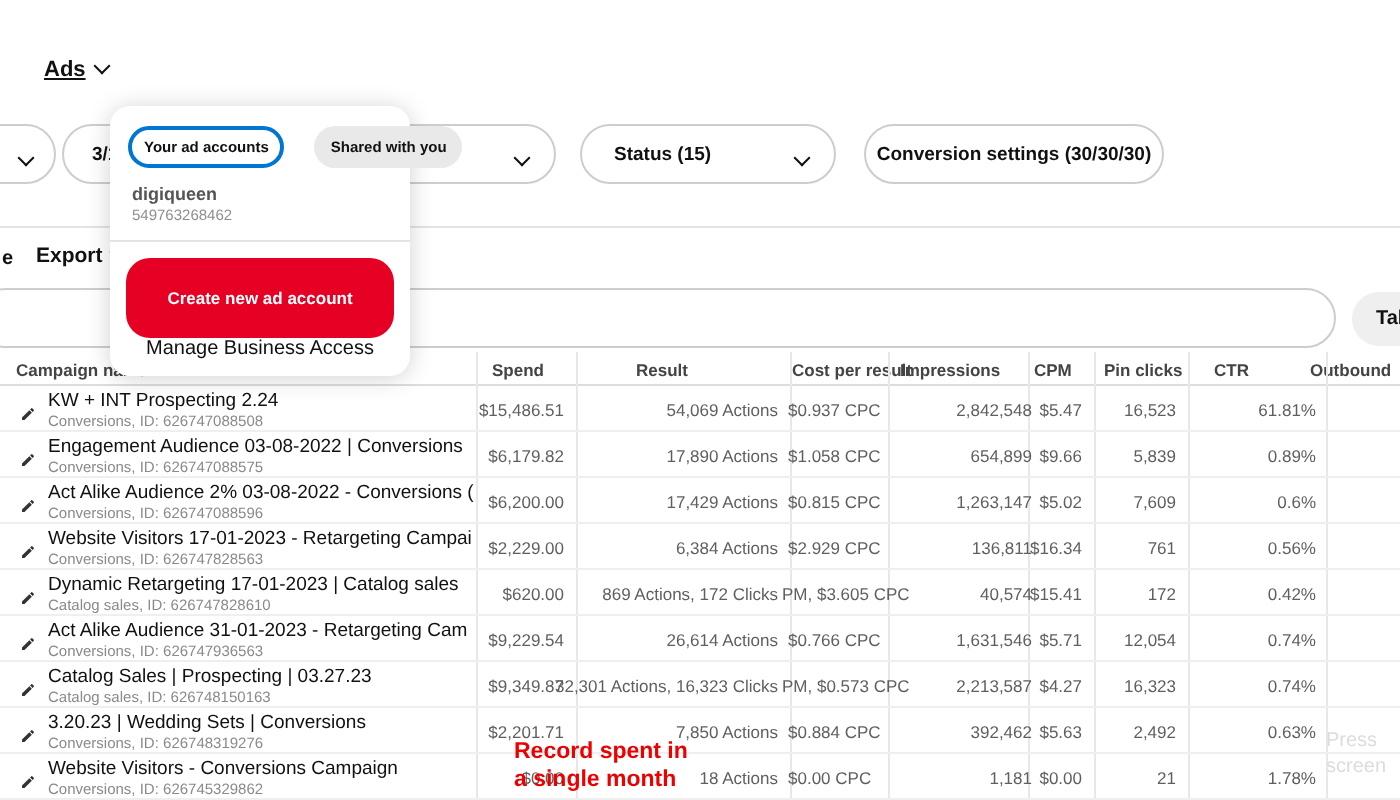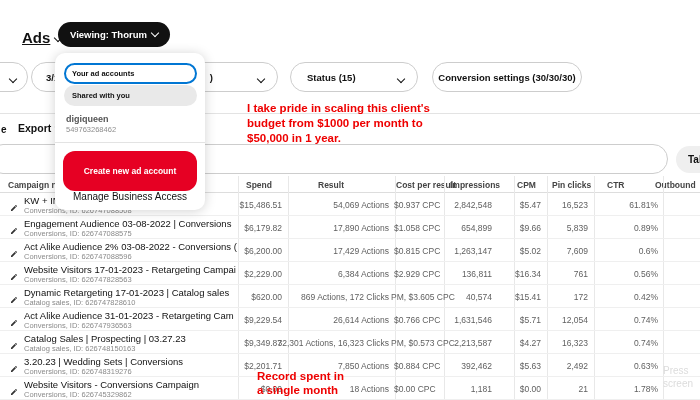--- a/index.html
+++ b/index.html
@@ -2,21 +2,21 @@
 <html><head>
 <meta charset="utf-8">
 <style>
   html,body{margin:0;padding:0;background:#fff;}
   #app{position:relative;width:700px;height:400px;overflow:hidden;background:#fff;
        font-family:"Liberation Sans",sans-serif;color:#111;}
   .chev{display:inline-block;width:5px;height:5px;border-right:1.6px solid currentColor;
         border-bottom:1.6px solid currentColor;transform:rotate(45deg);margin-left:5px;
         position:relative;top:-2px;}
   
-  .ads{position:absolute;left:22px;top:29px;font-size:15px;font-weight:600;cursor:pointer;text-decoration:underline;}
+  .ads{position:absolute;left:22px;top:29px;font-size:11px;font-weight:600;cursor:pointer;text-decoration:underline;}
   .viewing{position:absolute;left:58px;top:22px;height:25px;background:#111;color:#fff;
            border-radius:13px;display:flex;align-items:center;padding:0 12px;
            font-size:9.5px;font-weight:700;cursor:pointer;}
   
   .pill{position:absolute;top:62px;height:30px;border:1px solid #CDCDCD;border-radius:16px;
         background:#fff;display:flex;align-items:center;font-size:9.5px;font-weight:600;
         color:#111;box-sizing:border-box;cursor:pointer;}
   .pill-left{left:-30px;width:58px;}
   .pill-left .chev{position:absolute;right:11px;top:13px;}
   .pill-date{left:31px;width:247px;}
@@ -28,21 +28,21 @@
   .pill-status .chev{position:absolute;right:13px;top:13px;margin:0;}
   .pill-conv{left:432px;width:150px;justify-content:center;}
   
   .divider{position:absolute;left:0;right:0;top:113px;height:1px;background:#E3E3E3;}
   
   .frag-e{position:absolute;left:1px;top:124px;font-size:10px;font-weight:600;color:#111;}
   .export{position:absolute;left:18px;top:122px;font-size:10.5px;font-weight:600;cursor:pointer;}
   
   .dropdown{position:absolute;left:55px;top:53px;width:150px;background:#fff;border-radius:10px;
             box-shadow:0 1px 12px rgba(0,0,0,.18);z-index:20;padding:8px;box-sizing:border-box;}
-  .dd-tabs{display:flex;gap:1px;margin:2px 0 8px 1px;flex-direction:column;}
+  .dd-tabs{display:flex;gap:15px;margin:2px 0 8px 1px;}
   .dd-tab{white-space:nowrap;font-size:7.5px;font-weight:700;border-radius:11px;
           padding:4px 6px;cursor:pointer;}
   .dd-tab.active{border:2px solid #0076D3;background:#fff;}
   .dd-tab.idle{border:2px solid transparent;background:#E9E9E9;}
   .dd-name{margin-left:3px;font-size:9px;font-weight:700;color:#555;cursor:pointer;}
   .dd-id{margin-left:3px;font-size:7.5px;color:#8e8e8e;margin-top:1px;}
   .dd-div{height:1px;background:#E3E3E3;margin:8px -8px 0;}
   .dd-create{margin-top:8px;height:40px;background:#E60023;color:#fff;border-radius:12px;
              display:flex;align-items:center;justify-content:center;font-size:8.5px;
              font-weight:700;cursor:pointer;}
@@ -62,34 +62,30 @@
   .th{position:absolute;top:180px;font-size:8.5px;font-weight:600;color:#444;cursor:pointer;}
   .vline{position:absolute;top:176px;bottom:0;width:1px;background:#E8E8E8;}
   .trow{position:absolute;left:0;width:700px;height:23px;border-bottom:1px solid #EFEFEF;
         box-sizing:border-box;}
   .pencil{position:absolute;left:10px;top:5px;}
   .cname{position:absolute;left:24px;top:2px;font-size:9.5px;font-weight:400;color:#111;
          white-space:nowrap;width:214px;overflow:hidden;}
   .csub{position:absolute;left:24px;top:13px;font-size:7.5px;color:#8a8a8a;white-space:nowrap;}
   .num{position:absolute;top:7px;font-size:8.5px;color:#5f5f5f;white-space:nowrap;}
   .c-spend{right:418px;} .c-result{right:311px;} .c-cost{left:394px;}
-  .c-impr{right:208px;} .c-cpm{right:159px;} .c-pins{right:112px;} .c-ctr{right:42px;}
+  .c-impr{right:184px;} .c-cpm{right:159px;} .c-pins{right:112px;} .c-ctr{right:42px;}
   
   .wm{position:absolute;left:663px;top:364px;color:#DCDCDC;font-size:10px;line-height:13px;}
 </style>
 </head>
 <body>
 
 <div id="app">
 
   <div class="ads"><span>Ads</span><span class="chev"></span></div>
-  <div class="viewing">
-      <span>Viewing: Thorum</span>
-      <span class="chev"></span>
-    </div>
 
   <div class="pill pill-left">
       <span class="chev"></span>
     </div>
   <div class="pill pill-date">
     <span class="frag-l">3/1/2</span>
     <span class="frag-r">)</span>
     <span class="chev"></span>
   </div>
   <div class="pill pill-status">
@@ -98,25 +94,20 @@
   </div>
   <div class="pill pill-conv">
     <span>Conversion settings (30/30/30)</span>
   </div>
 
   <div class="divider"></div>
 
   <span class="frag-e">e</span>
   <div class="export"><span>Export</span><span class="chev"></span></div>
 
-  <div class="note note1">
-    <div>I take pride in scaling this client's</div>
-    <div>budget from $1000 per month to</div>
-    <div>$50,000 in 1 year.</div>
-  </div>
 
   <input class="search" value="" style="">
   <div class="tabbtn">
       <span>Tab</span>
     </div>
 
   <div class="thead-border"></div>
   <div class="th" style="left:8px">Campaign name</div>
   <div class="th" style="left:246px">Spend</div>
   <div class="th" style="left:318px">Result</div>

